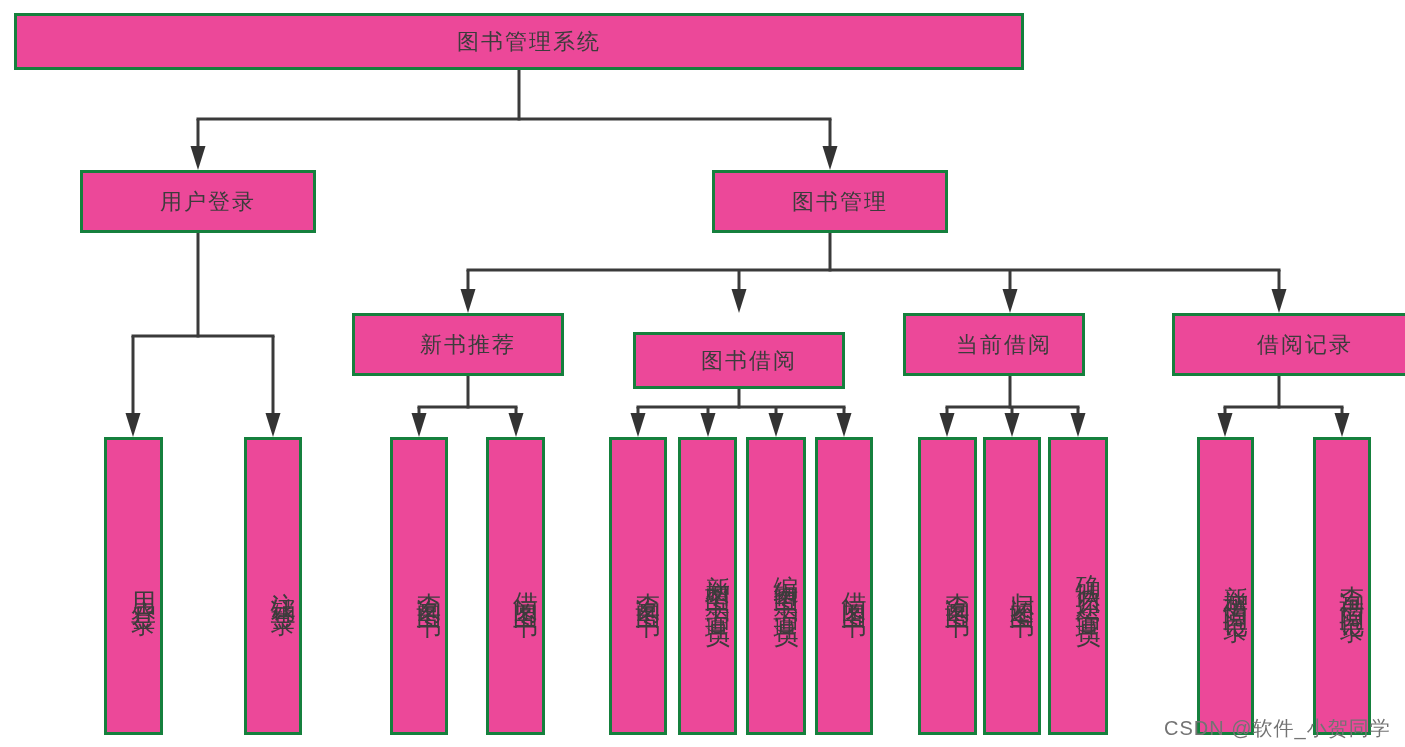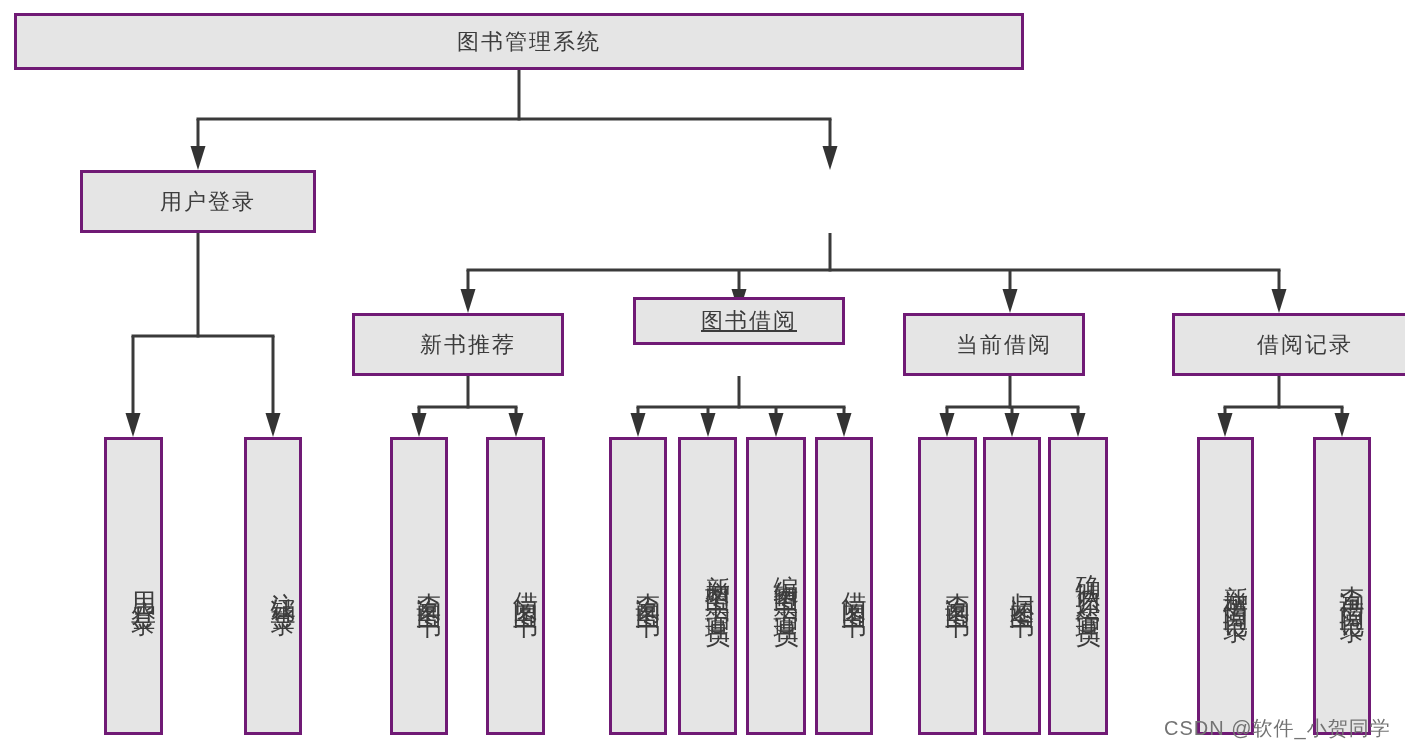--- a/index.html
+++ b/index.html
@@ -4,22 +4,22 @@
 <style>
   html, body { margin:0; padding:0; background:#ffffff; }
   .canvas {
     position:relative; width:1405px; height:747px; background:#ffffff;
     font-family:"Liberation Sans", sans-serif; color:#3c3c3c; overflow:hidden;
   }
   .connectors { position:absolute; left:0; top:0; width:1405px; height:747px; }
   .connectors line { stroke:#3a3a3a; stroke-width:3; }
   .connectors polygon { fill:#333333; }
   .node {
-    position:absolute; box-sizing:border-box; border:3px solid #701a75;
-    background:#e5e5e5; display:flex; align-items:center; justify-content:center;padding-left:20px;
+    position:absolute; box-sizing:border-box; border:3px solid #15803d;
+    background:#ec4899; display:flex; align-items:center; justify-content:center;padding-left:20px;
   }
   .h-label { font-size:22px; letter-spacing:2px; white-space:nowrap; }
   .v-label {
     writing-mode:vertical-rl; text-orientation:mixed;
     font-size:25px; letter-spacing:7px; line-height:1; white-space:nowrap;
   }
   .watermark {
     position:absolute; left:1164px; top:715px; z-index:5;
     font-size:20px; letter-spacing:1px; color:#737373; white-space:nowrap;
   }
@@ -91,25 +91,28 @@
     <polygon points="1334.5,413 1349.5,413 1342,437"></polygon>
   </svg>
 
   <div class="node" style="left:14px; top:13px; width:1010px; height:57px;">
     <span class="h-label">图书管理系统</span>
   </div>
 
   <div class="node" style="left:80px; top:170px; width:236px; height:63px;">
     <span class="h-label">用户登录</span>
   </div>
+  <div class="node" style="left:712px; top:170px; width:236px; height:63px;">
+    <span class="h-label">图书管理</span>
+  </div>
 
   <div class="node" style="left:352px; top:313px; width:212px; height:63px;">
     <span class="h-label">新书推荐</span>
   </div>
-  <div class="node" style="left:633px; top:297px; width:212px; height:48px;text-decoration:underline;">
+  <div class="node" style="left:633px; top:332px; width:212px; height:57px;">
     <span class="h-label">图书借阅</span>
   </div>
   <div class="node" style="left:903px; top:313px; width:182px; height:63px;">
     <span class="h-label">当前借阅</span>
   </div>
   <div class="node" style="left:1172px; top:313px; width:246px; height:63px;">
     <span class="h-label">借阅记录</span>
   </div>
 
   <div class="node" style="left:104px; top:437px; width:59px; height:298px;">

